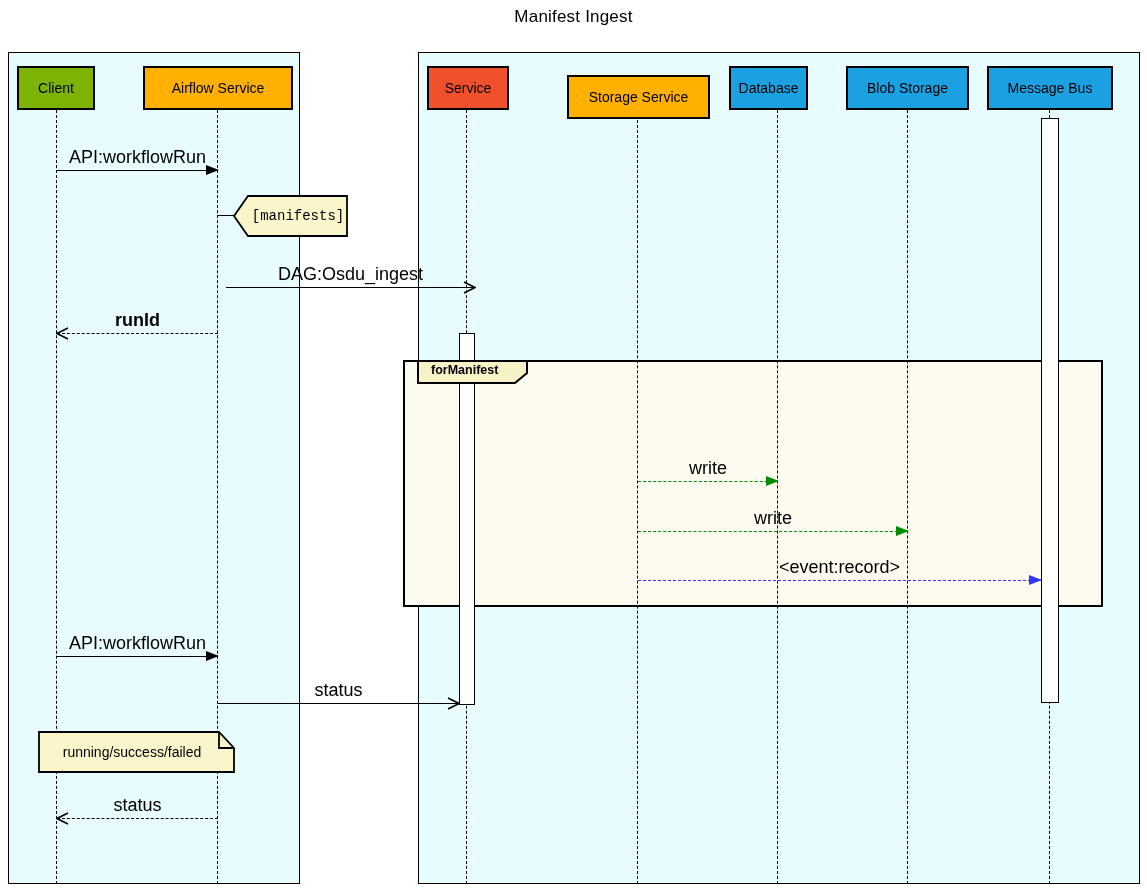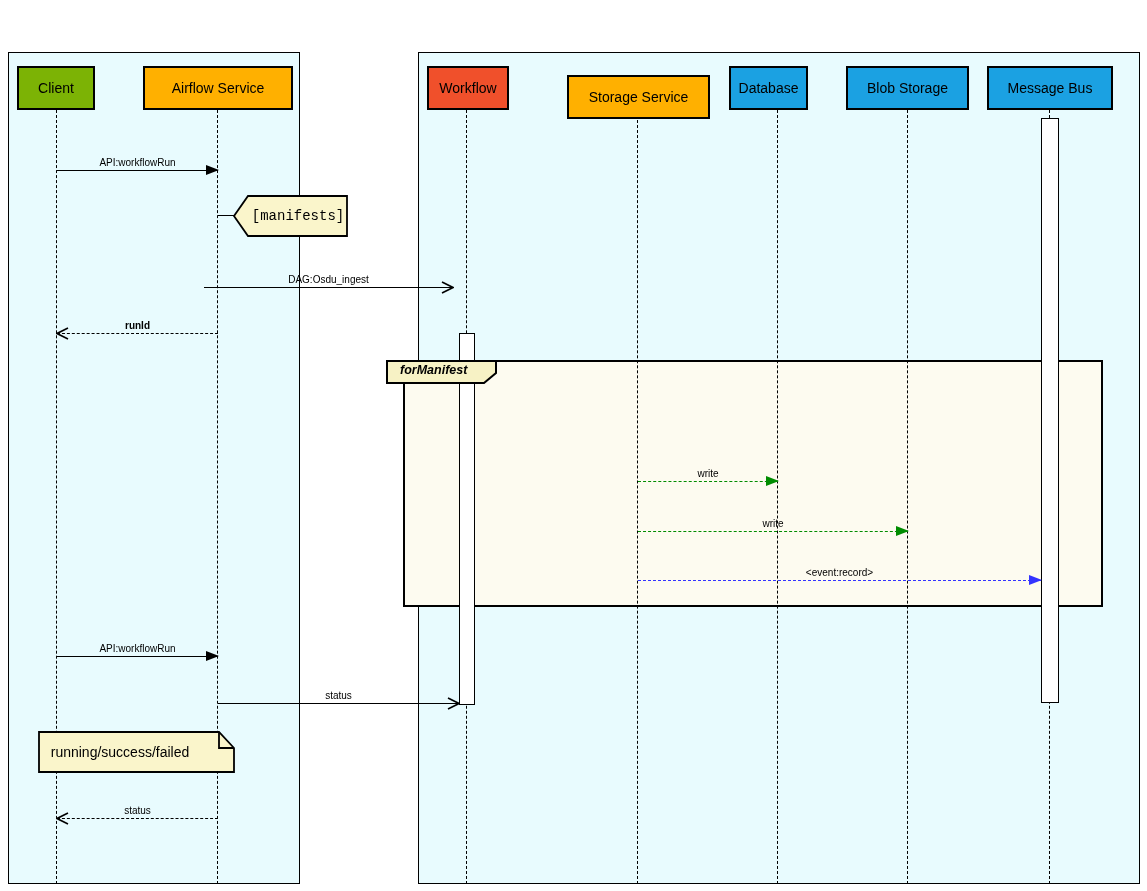--- a/index.html
+++ b/index.html
@@ -12,21 +12,21 @@
     font-size:17px; letter-spacing:0.2px;
   }
   .frame {
     position:absolute; background:#E8FBFE; border:1.5px solid #000;
     box-sizing:border-box;
   }
   .loop-frame {
     position:absolute; left:403px; top:360px; width:700px; height:247px;
     background:#FDFBF0; border:2px solid #000; box-sizing:border-box;
   }
-  .loop-tab { position:absolute; left:386px; top:360px; width:113px; height:25px;font-style:italic; }
+  .loop-tab { position:absolute; left:417px; top:360px; width:113px; height:25px; }
   .loop-tab .lbl {
     position:absolute; left:14px; top:3px; font-size:12.5px; font-weight:bold;
   }
   .lifeline {
     position:absolute; top:110px; height:774px; width:0;
     border-left:1.5px dashed #000;
   }
   .activation {
     position:absolute; background:#fff; border:1.7px solid #000;
     box-sizing:border-box;
@@ -37,21 +37,21 @@
     font-size:14px; text-align:center;
   }
   .c-green  { background:#7CB305; }
   .c-orange { background:#FFB000; }
   .c-red    { background:#F0502B; }
   .c-blue   { background:#1BA1E2; }
 
   .msg { position:absolute; height:26px; }
   .msg .lbl {
     position:absolute; left:0; right:0; bottom:6px; text-align:center;
-    font-size:10px; white-space:nowrap;
+    font-size:18px; white-space:nowrap;
   }
   .msg .line {
     position:absolute; left:0; right:0; top:22px;
     border-top:1.5px solid #000;
   }
   .msg .line.dash  { border-top-style:dashed; }
   .msg .line.red   { border-top-color:#FF0000; }
   .msg .line.green { border-top-color:#008C00; }
   .msg .line.blue  { border-top-color:#3333FF; }
 
@@ -71,20 +71,21 @@
     position:absolute; display:flex; align-items:center; justify-content:center;
     font-size:14px; white-space:nowrap;
   }
   .connector { position:absolute; border-top:1.5px solid #000; }
 </style>
 </head>
 <body>
 
 <div id="canvas">
 
+  <div class="title">Manifest Ingest</div>
 
   <div class="frame" style="left:8px; top:52px; width:292px; height:832px;"></div>
   <div class="frame" style="left:418px; top:52px; width:722px; height:832px;"></div>
 
   <div class="loop-frame"></div>
 
   <div class="lifeline" style="left:56px;"></div>
   <div class="lifeline" style="left:217px;"></div>
   <div class="lifeline" style="left:466px;"></div>
   <div class="lifeline" style="left:637px;"></div>
@@ -109,21 +110,21 @@
   </div>
 
   <div class="connector" style="left:218px; top:215px; width:16px;"></div>
   <div class="note-shape" style="left:232px; top:194px;">
     <svg width="117" height="44">
       <polygon points="16,2 115,2 115,42 16,42 2,22" fill="#FAF5CB" stroke="#000" stroke-width="1.8"></polygon>
     </svg>
   </div>
   <div class="note-text" style="left:248px; top:194px; width:100px; height:44px;font-family:Liberation Mono, monospace;">[manifests]</div>
 
-  <div class="msg" style="left:204px; top:265px; width:249px;">
+  <div class="msg" style="left:226px; top:265px; width:249px;">
     <span class="lbl">DAG:Osdu_ingest</span>
     <div class="line"></div>
     <svg class="vee r" viewBox="0 0 14 13">
       <path d="M2 1 L13 6.5 L2 12" fill="none" stroke="currentColor" stroke-width="1.6"></path>
     </svg>
   </div>
 
   <div class="msg" style="left:57px; top:311px; width:161px;font-weight:bold;">
     <span class="lbl">runId</span>
     <div class="line dash"></div>
@@ -164,38 +165,38 @@
       <path d="M2 1 L13 6.5 L2 12" fill="none" stroke="currentColor" stroke-width="1.6"></path>
     </svg>
   </div>
 
   <div class="note-shape" style="left:38px; top:731px;">
     <svg width="198" height="43">
       <path d="M1,1 L181,1 L196,17 L196,41 L1,41 Z" fill="#FAF5CB" stroke="#000" stroke-width="1.8"></path>
       <path d="M181,1 L181,17 L196,17" fill="none" stroke="#000" stroke-width="1.8"></path>
     </svg>
   </div>
-  <div class="note-text" style="left:22px; top:731px; width:196px; height:42px;">running/success/failed</div>
+  <div class="note-text" style="left:34px; top:731px; width:196px; height:42px;">running/success/failed</div>
 
   <div class="msg" style="left:57px; top:796px; width:161px;">
     <span class="lbl">status</span>
     <div class="line dash"></div>
     <svg class="vee l" viewBox="0 0 14 13">
       <path d="M12 1 L1 6.5 L12 12" fill="none" stroke="currentColor" stroke-width="1.6"></path>
     </svg>
   </div>
 
   <div class="participant c-green" style="left:17px;  width:78px;">
     <span>Client</span>
   </div>
   <div class="participant c-orange" style="left:143px; width:150px;">
     <span>Airflow Service</span>
   </div>
   <div class="participant c-red" style="left:427px; width:82px;">
-    <span>Workflow</span>
+    <span>Service</span>
   </div>
   <div class="participant c-orange" style="left:567px; width:143px;margin-top:9px;">
     <span>Storage Service</span>
   </div>
   <div class="participant c-blue" style="left:729px; width:79px;">
     <span>Database</span>
   </div>
   <div class="participant c-blue" style="left:987px; width:126px;">
     <span>Message Bus</span>
   </div>

